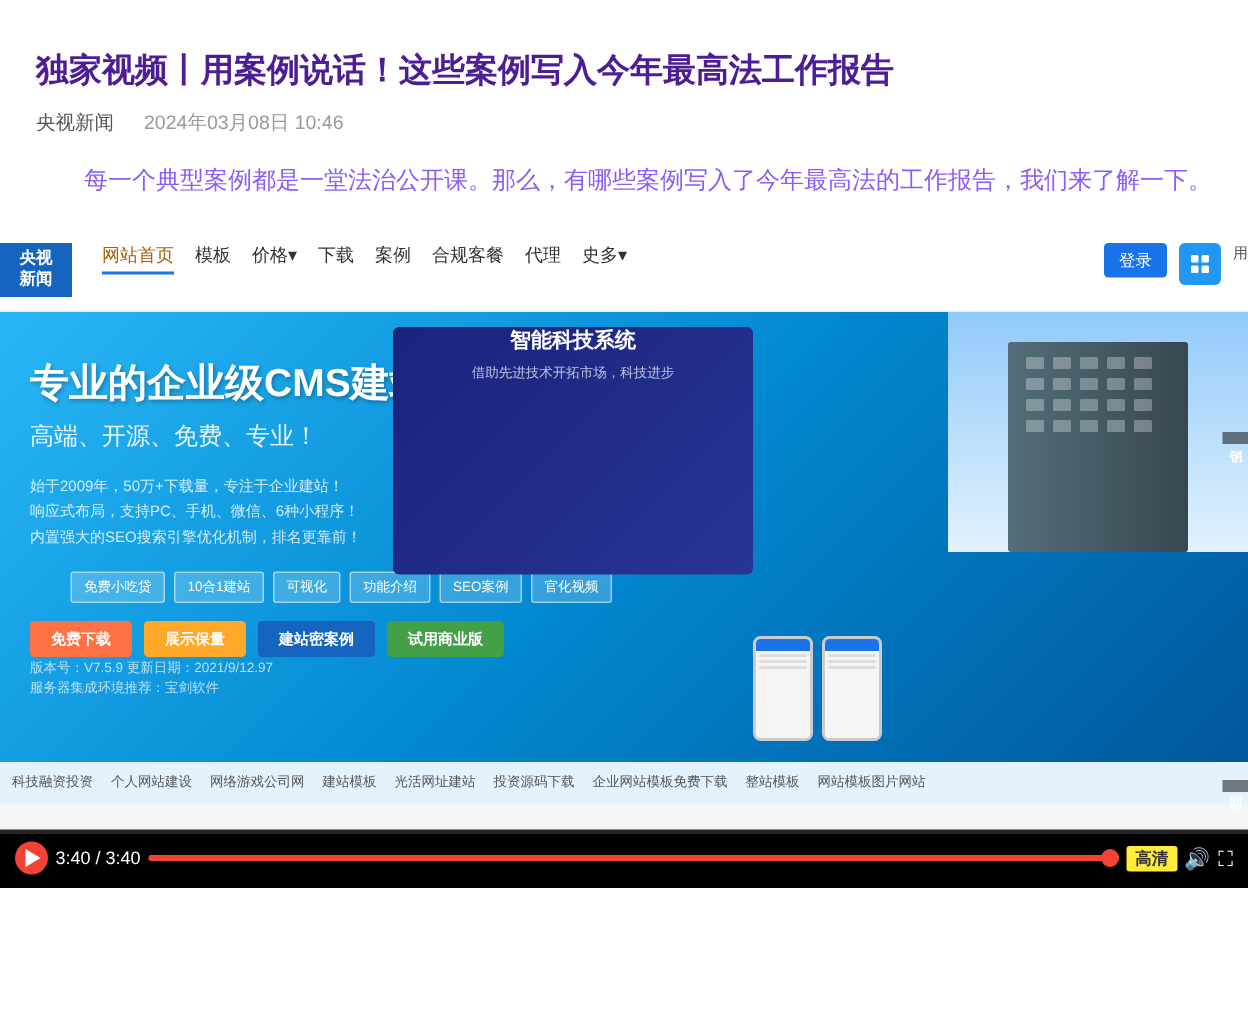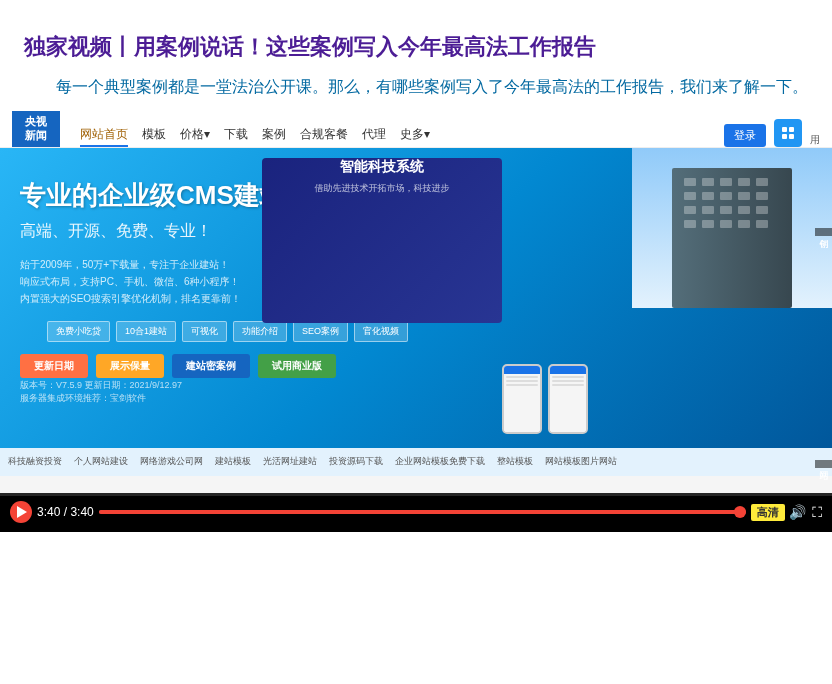--- a/index.html
+++ b/index.html
@@ -35,22 +35,22 @@
     }
 
     .article-source {
       color: #555;
       font-size: 13px;
     }
 
     .article-body {
       font-size: 16px;
       line-height: 1.8;
-      color: #0369a1;
-      margin-bottom: 0;
+      color: #8b5cf6;
+      margin-bottom: 26px;
       text-indent: 2em;
     }
 
     
     .video-wrapper {
       position: relative;
       width: 100%;
       height: 430px;
       background: #000;
       overflow: hidden;
@@ -63,22 +63,22 @@
       bottom: 36px;
       background: #f5f5f5;
       overflow: hidden;
     }
 
     
     .fake-site-nav {
       background: #fff;
       height: 46px;
       display: flex;
-      align-items: flex-end;
-      padding: 0 12px;
+      align-items: flex-start;
+      padding: 0 0;
       border-bottom: 1px solid #eee;
       gap: 8px;
     }
 
     .fake-logo-box {
       background: #1565c0;
       color: #fff;
       font-size: 11px;
       font-weight: bold;
       width: 48px;
@@ -418,20 +418,24 @@
       font-size: 13px;
       background: rgba(255,255,255,0.85);
       padding: 2px 4px;
     }
   </style>
 </head>
 <body>
 
 <div class="article-container">
   <h1 class="article-title">独家视频丨用案例说话！这些案例写入今年最高法工作报告</h1>
+  <div class="article-meta">
+    <span class="article-source">央视新闻</span>
+    <span>2024年03月08日 10:46</span>
+  </div>
   <p class="article-body">每一个典型案例都是一堂法治公开课。那么，有哪些案例写入了今年最高法的工作报告，我们来了解一下。</p>
 </div>
 
 <div class="video-wrapper">
   <div class="video-content">
 
     <div class="fake-site-nav">
       <div class="fake-logo-box">
         <span>央视</span>
         <span>新闻</span>
@@ -469,21 +473,21 @@
         </div>
         <div class="fake-hero-tags">
           <span class="fake-hero-tag">免费小吃贷</span>
           <span class="fake-hero-tag">10合1建站</span>
           <span class="fake-hero-tag">可视化</span>
           <span class="fake-hero-tag">功能介绍</span>
           <span class="fake-hero-tag">SEO案例</span>
           <span class="fake-hero-tag">官化视频</span>
         </div>
         <div class="fake-hero-btns">
-          <span class="fake-hero-btn orange">更新日期</span>
+          <span class="fake-hero-btn orange">免费下载</span>
           <span class="fake-hero-btn yellow">展示保量</span>
           <span class="fake-hero-btn blue">建站密案例</span>
           <span class="fake-hero-btn green">试用商业版</span>
         </div>
         <div class="fake-hero-version">
           <div>版本号：V7.5.9  更新日期：2021/9/12.97</div>
           <div>服务器集成环境推荐：宝剑软件</div>
         </div>
       </div>
 

